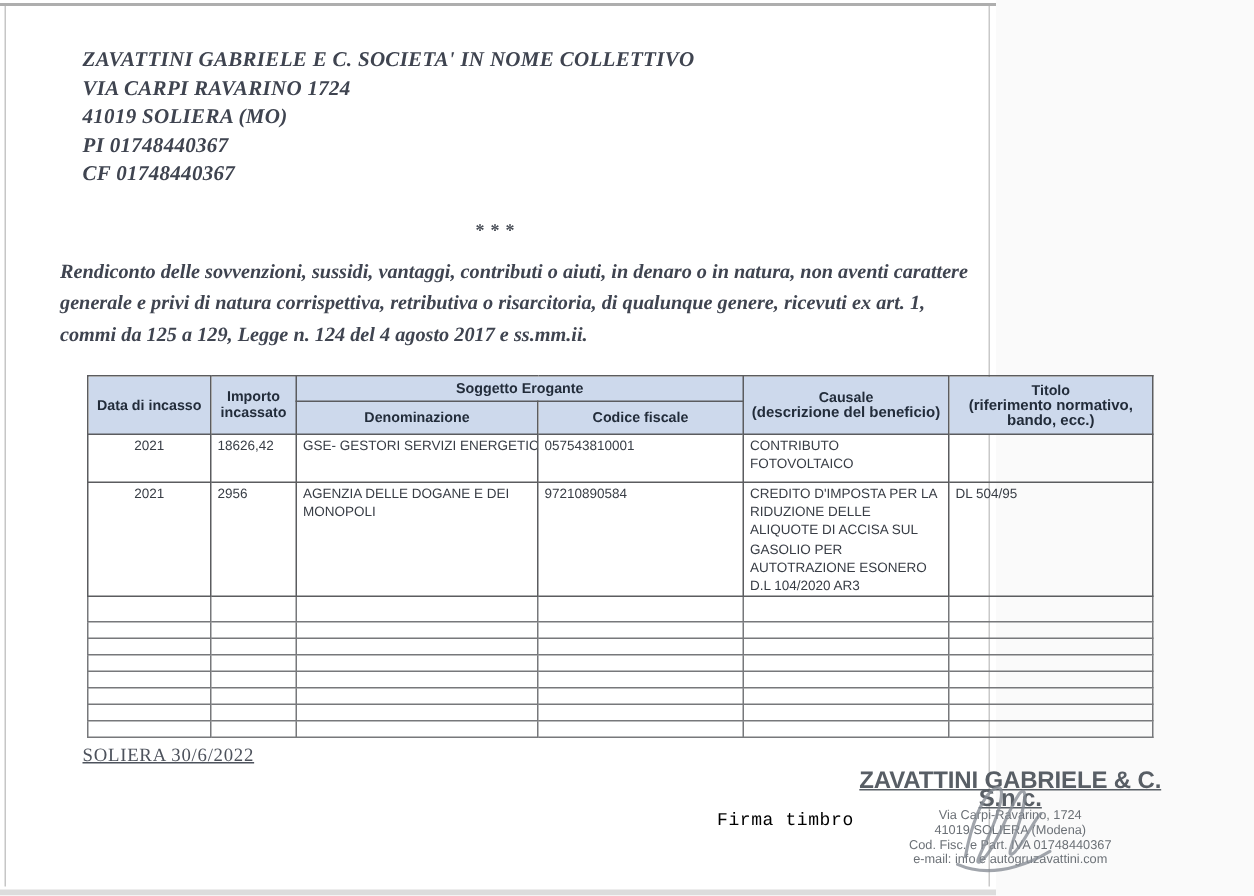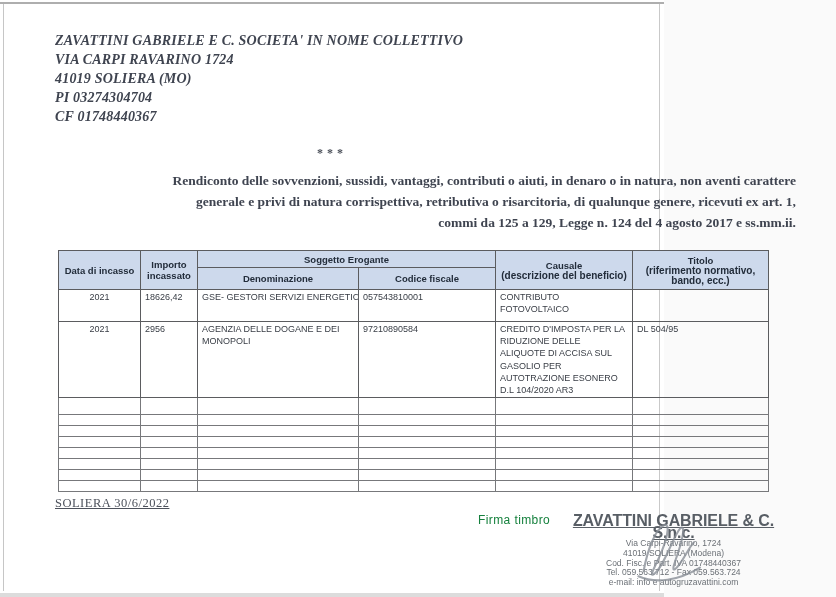--- a/index.html
+++ b/index.html
@@ -26,23 +26,23 @@
     font-size:14px;line-height:19px;
     color:#3f4450;letter-spacing:.2px;
   }
   .separator{
     position:absolute;top:146px;left:0;width:100%;
     text-align:center;font-family:"Liberation Serif",serif;
     font-weight:700;font-size:12px;color:#4a4f58;letter-spacing:4px;
   }
   .intro{
     position:absolute;top:170px;left:40px;width:756px;
-    text-align:right;
+    text-align:left;
     font-family:"Liberation Serif","DejaVu Serif",serif;
-    font-weight:700;
+    font-style:italic;font-weight:700;
     font-size:13.5px;line-height:21px;color:#3f4450;
   }
 
   
   table.doc-table{
     position:absolute;left:58px;top:250px;width:710px;
     border-collapse:collapse;table-layout:fixed;
     font-size:9px;color:#383d45;
   }
   table.doc-table th,table.doc-table td{
@@ -71,23 +71,23 @@
   td.nowrap{white-space:nowrap;}
   td{line-height:12.2px;}
 
   
   .place-date{
     position:absolute;left:55px;top:496px;
     font-family:"Liberation Serif","DejaVu Serif",serif;
     font-size:12.5px;color:#4d525c;letter-spacing:.5px;text-decoration:underline;
   }
   .firma{
-    position:absolute;left:478px;top:513px;
-    font-family:Liberation Sans, sans-serif;
-    font-size:12px;color:#15803d;letter-spacing:.4px;
+    position:absolute;left:478px;top:540px;
+    font-family:Liberation Mono, monospace;
+    font-size:12px;color:#000000;letter-spacing:.4px;
   }
   .stamp{
     position:absolute;left:566px;top:515px;width:215px;
     text-align:center;color:#6b7076;
   }
   .stamp-name{
     font-weight:700;font-size:16px;line-height:12px;
     color:#585e65;letter-spacing:-.1px;text-decoration:underline;
   }
   .stamp-line{font-size:8.5px;line-height:9.8px;letter-spacing:0;}
@@ -102,21 +102,21 @@
 <div class="page">
   <div class="edge-top"></div>
   <div class="edge-left"></div>
   <div class="edge-right"></div>
   <div class="edge-bottom"></div>
 
   <div class="letterhead">
     <div>ZAVATTINI GABRIELE E C. SOCIETA' IN NOME COLLETTIVO</div>
     <div>VIA CARPI RAVARINO 1724</div>
     <div>41019 SOLIERA (MO)</div>
-    <div>PI 03274304704</div>
+    <div>PI 01748440367</div>
     <div>CF 01748440367</div>
   </div>
 
   <div class="separator">***</div>
 
   <div class="intro">
     <div>Rendiconto delle sovvenzioni, sussidi, vantaggi, contributi o aiuti, in denaro o in natura, non aventi carattere</div>
     <div>generale e privi di natura corrispettiva, retributiva o risarcitoria, di qualunque genere, ricevuti ex art. 1,</div>
     <div>commi da 125 a 129, Legge n. 124 del 4 agosto 2017 e ss.mm.ii.</div>
   </div>
@@ -236,21 +236,20 @@
   </table>
 
   <div class="place-date">SOLIERA 30/6/2022</div>
   <div class="firma">Firma timbro</div>
 
   <div class="stamp">
     <div class="stamp-name">ZAVATTINI GABRIELE &amp; C. S.n.c.</div>
     <div class="stamp-line">Via Carpi-Ravarino, 1724</div>
     <div class="stamp-line">41019 SOLIERA (Modena)</div>
     <div class="stamp-line">Cod. Fisc. e Part. IVA 01748440367</div>
-    <div class="stamp-line">Tel. 059.563.712 - Fax 059.563.724</div>
     <div class="stamp-line">e-mail: info e autogruzavattini.com</div>
     <svg class="signature" viewBox="0 0 90 80" xmlns="http://www.w3.org/2000/svg">
       <g fill="none" stroke="#878d95" stroke-width="2.4" stroke-linecap="round" opacity="0.78">
         <path d="M18 62 C22 40 31 13 42 9 C50 7 44 28 36 46 C30 59 25 68 29 66 C41 59 52 22 60 13 C66 7 64 22 58 40 C54 52 50 62 54 60 C62 55 70 34 76 29"></path>
         <path d="M12 68 C32 77 58 73 83 58"></path>
       </g>
     </svg>
   </div>
 </div>
 

